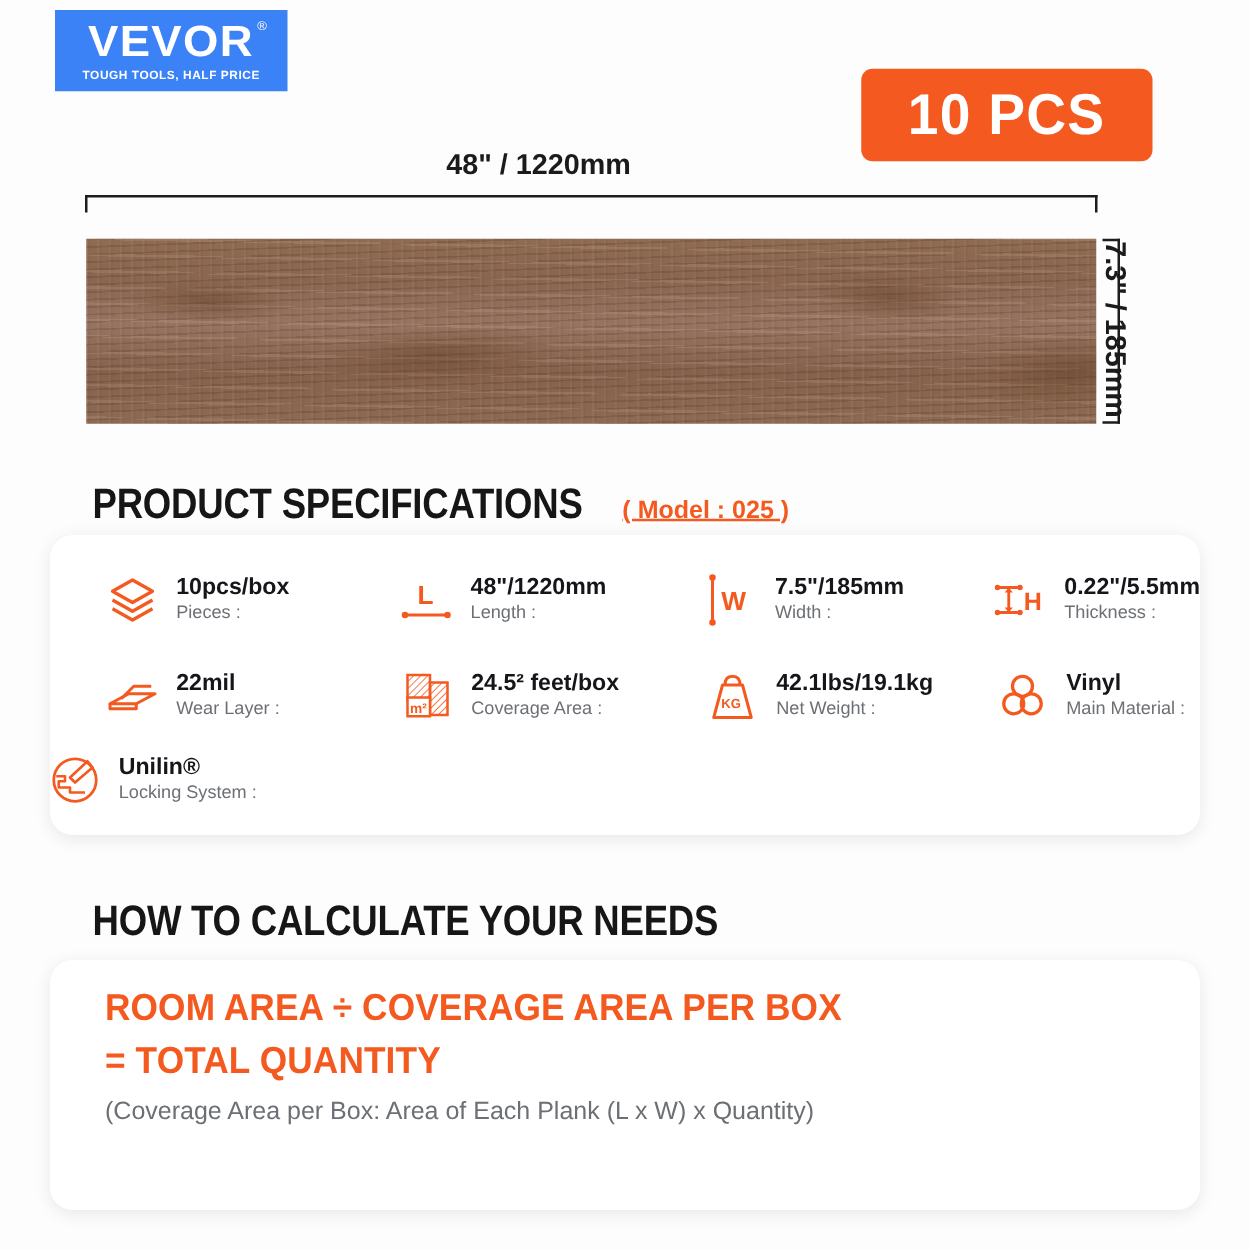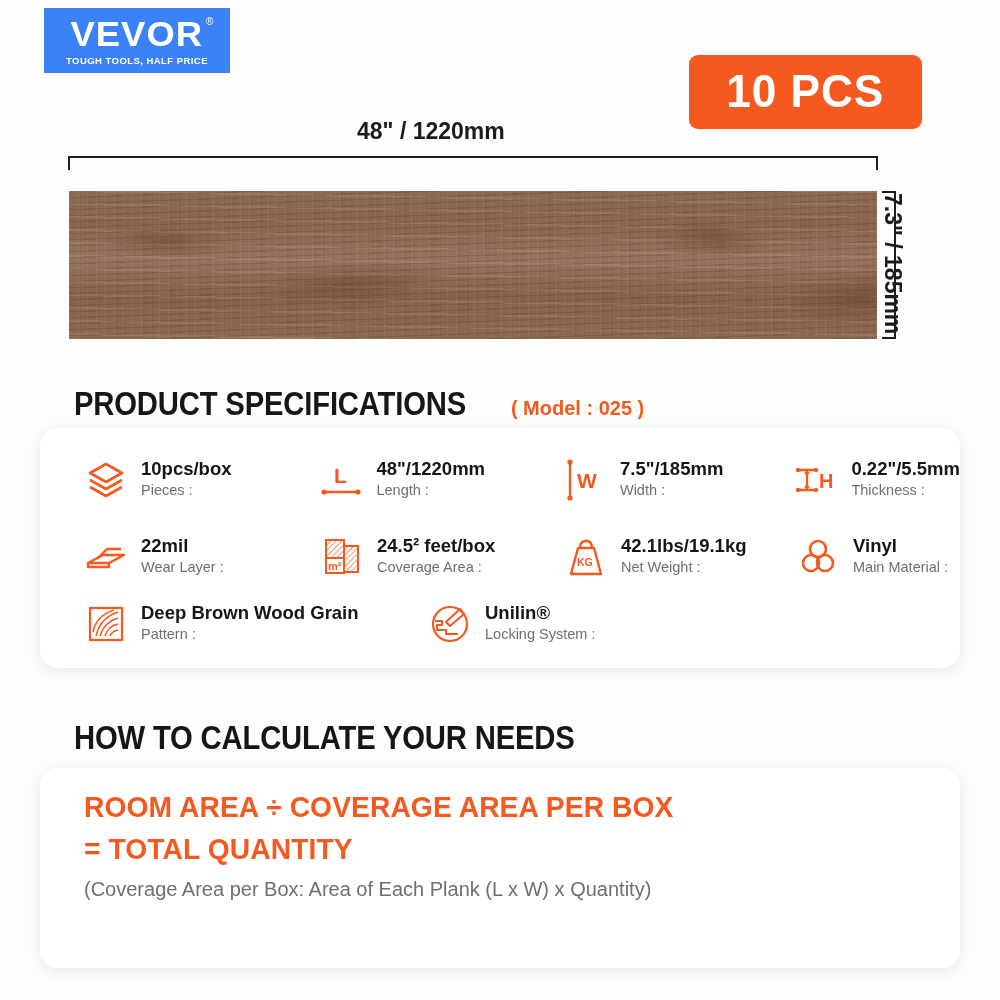--- a/index.html
+++ b/index.html
@@ -88,29 +88,30 @@
     box-sizing:border-box;
   }
   .dim-right-label{
     position:absolute;left:906px;top:75px;
     font-size:23px;font-weight:bold;color:#1b1b1b;white-space:nowrap;
     transform-origin:left top;transform:rotate(90deg);
   }
 
   
   .heading{
-    position:absolute;display:flex;align-items:baseline;gap:27px;
+    position:absolute;display:flex;align-items:baseline;gap:14px;
   }
   .heading .h-main{
     font-size:34px;font-weight:bold;color:#161616;letter-spacing:-.2px;
     transform:scaleX(.86);transform-origin:left center;white-space:nowrap;
   }
   .heading .h-model{
     font-size:20px;font-weight:bold;color:#F4591F;white-space:nowrap;
     margin-left:-46px;
+    text-decoration:underline;
   }
 
   
   .card{
     position:absolute;background:#fff;border-radius:18px;
     box-shadow:0 3px 14px rgba(0,0,0,.085);
   }
   #spec-card{left:40px;top:428px;width:920px;height:240px;}
   #calc-card{left:40px;top:768px;width:920px;height:200px;}
 
@@ -312,38 +313,20 @@
         </svg>
       </div>
       <div class="spec-txt">
         <div class="spec-val">Vinyl</div>
         <div class="spec-lbl">Main Material :</div>
       </div>
     </div>
   </div>
 
   <div class="spec-row" style="left:0;top:172px;">
-    <div class="spec-item" style="margin-left:42px;width:348px;">
-      <div class="spec-ico">
-        <svg width="44" height="44" viewBox="0 0 44 44">
-          <rect x="6" y="6" width="32" height="32" fill="none" stroke="#F4591F" stroke-width="2.2"></rect>
-          <g fill="none" stroke="#F4591F" stroke-width="1.5">
-            <path d="M34 10 Q16 16 12 34"></path>
-            <path d="M34 16 Q20 20 16 34"></path>
-            <path d="M34 22 Q24 24 21 34"></path>
-            <path d="M34 28 Q28 29 26 34"></path>
-            <path d="M30 8 Q12 14 9 30"></path>
-          </g>
-        </svg>
-      </div>
-      <div class="spec-txt">
-        <div class="spec-val">Deep Brown Wood Grain</div>
-        <div class="spec-lbl">Pattern :</div>
-      </div>
-    </div>
 
     <div class="spec-item" style="margin-left:-4px;">
       <div class="spec-ico">
         <svg width="46" height="46" viewBox="0 0 46 46">
           <circle cx="23" cy="23" r="17" fill="none" stroke="#F4591F" stroke-width="2.2"></circle>
           <g fill="none" stroke="#F4591F" stroke-width="2.1" stroke-linejoin="round">
             <path d="M8 20 h7 v4 h-5 v5 h9 v4 h12"></path>
             <path d="M33 8 L19 21 l4 4 L37 13 Z"></path>
           </g>
         </svg>

